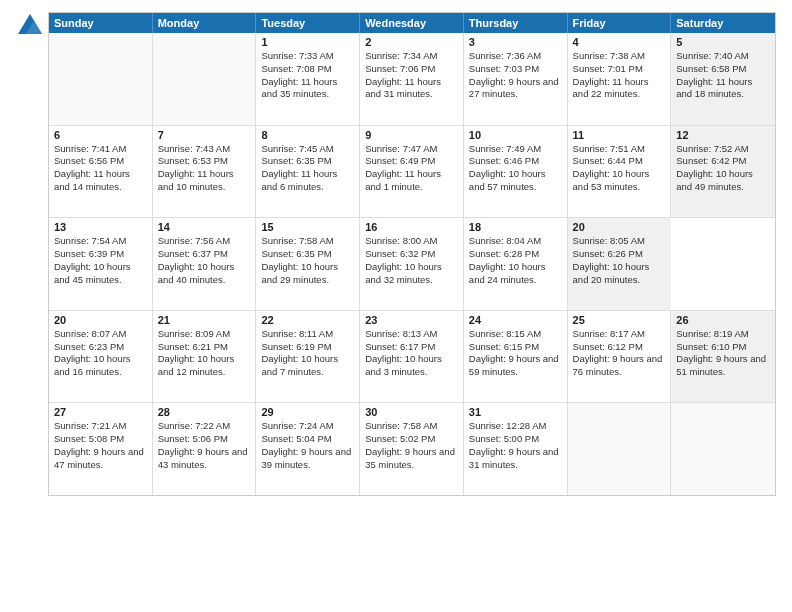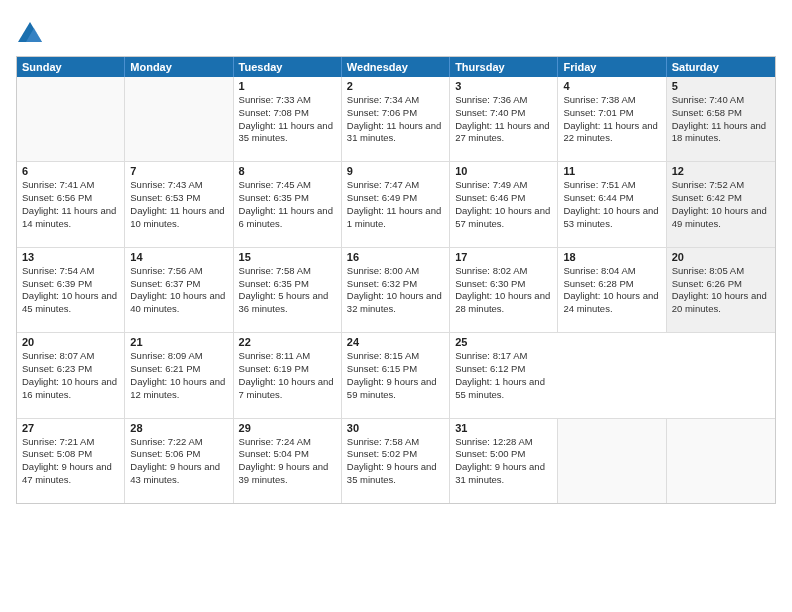--- a/index.html
+++ b/index.html
@@ -8,22 +8,21 @@
       height: 612px;
       font-family: Arial, sans-serif;
       background: #fff;
       overflow: hidden;
     }
     .page {
       width: 792px;
       height: 508px;
       padding: 12px 16px;
       display: flex;
-      flex-direction: column;
-      margin-top: 8px;
+      flex-direction: row;
     }
     .header {
       display: flex;
       justify-content: space-between;
       align-items: flex-start;
       margin-bottom: 8px;
     }
     .logo {
       display: flex;
       align-items: center;
@@ -158,22 +157,22 @@
           </div>
           <div class="cal-cell">
             <div class="day-number">2</div>
             <div class="cell-line">Sunrise: 7:34 AM</div>
             <div class="cell-line">Sunset: 7:06 PM</div>
             <div class="cell-line">Daylight: 11 hours and 31 minutes.</div>
           </div>
           <div class="cal-cell">
             <div class="day-number">3</div>
             <div class="cell-line">Sunrise: 7:36 AM</div>
-            <div class="cell-line">Sunset: 7:40 PM</div>
-            <div class="cell-line">Daylight: 11 hours and 27 minutes.</div>
+            <div class="cell-line">Sunset: 7:03 PM</div>
+            <div class="cell-line">Daylight: 9 hours and 27 minutes.</div>
           </div>
           <div class="cal-cell">
             <div class="day-number">4</div>
             <div class="cell-line">Sunrise: 7:38 AM</div>
             <div class="cell-line">Sunset: 7:01 PM</div>
             <div class="cell-line">Daylight: 11 hours and 22 minutes.</div>
           </div>
           <div class="cal-cell shaded">
             <div class="day-number">5</div>
             <div class="cell-line">Sunrise: 7:40 AM</div>
@@ -235,33 +234,27 @@
           <div class="cal-cell">
             <div class="day-number">14</div>
             <div class="cell-line">Sunrise: 7:56 AM</div>
             <div class="cell-line">Sunset: 6:37 PM</div>
             <div class="cell-line">Daylight: 10 hours and 40 minutes.</div>
           </div>
           <div class="cal-cell">
             <div class="day-number">15</div>
             <div class="cell-line">Sunrise: 7:58 AM</div>
             <div class="cell-line">Sunset: 6:35 PM</div>
-            <div class="cell-line">Daylight: 5 hours and 36 minutes.</div>
+            <div class="cell-line">Daylight: 10 hours and 29 minutes.</div>
           </div>
           <div class="cal-cell">
             <div class="day-number">16</div>
             <div class="cell-line">Sunrise: 8:00 AM</div>
             <div class="cell-line">Sunset: 6:32 PM</div>
             <div class="cell-line">Daylight: 10 hours and 32 minutes.</div>
-          </div>
-          <div class="cal-cell">
-            <div class="day-number">17</div>
-            <div class="cell-line">Sunrise: 8:02 AM</div>
-            <div class="cell-line">Sunset: 6:30 PM</div>
-            <div class="cell-line">Daylight: 10 hours and 28 minutes.</div>
           </div>
           <div class="cal-cell">
             <div class="day-number">18</div>
             <div class="cell-line">Sunrise: 8:04 AM</div>
             <div class="cell-line">Sunset: 6:28 PM</div>
             <div class="cell-line">Daylight: 10 hours and 24 minutes.</div>
           </div>
           <div class="cal-cell shaded">
             <div class="day-number">20</div>
             <div class="cell-line">Sunrise: 8:05 AM</div>
@@ -282,30 +275,42 @@
             <div class="cell-line">Sunset: 6:21 PM</div>
             <div class="cell-line">Daylight: 10 hours and 12 minutes.</div>
           </div>
           <div class="cal-cell">
             <div class="day-number">22</div>
             <div class="cell-line">Sunrise: 8:11 AM</div>
             <div class="cell-line">Sunset: 6:19 PM</div>
             <div class="cell-line">Daylight: 10 hours and 7 minutes.</div>
           </div>
           <div class="cal-cell">
+            <div class="day-number">23</div>
+            <div class="cell-line">Sunrise: 8:13 AM</div>
+            <div class="cell-line">Sunset: 6:17 PM</div>
+            <div class="cell-line">Daylight: 10 hours and 3 minutes.</div>
+          </div>
+          <div class="cal-cell">
             <div class="day-number">24</div>
             <div class="cell-line">Sunrise: 8:15 AM</div>
             <div class="cell-line">Sunset: 6:15 PM</div>
             <div class="cell-line">Daylight: 9 hours and 59 minutes.</div>
           </div>
           <div class="cal-cell">
             <div class="day-number">25</div>
             <div class="cell-line">Sunrise: 8:17 AM</div>
             <div class="cell-line">Sunset: 6:12 PM</div>
-            <div class="cell-line">Daylight: 1 hours and 55 minutes.</div>
+            <div class="cell-line">Daylight: 9 hours and 76 minutes.</div>
+          </div>
+          <div class="cal-cell shaded">
+            <div class="day-number">26</div>
+            <div class="cell-line">Sunrise: 8:19 AM</div>
+            <div class="cell-line">Sunset: 6:10 PM</div>
+            <div class="cell-line">Daylight: 9 hours and 51 minutes.</div>
           </div>
         </div>
         <div class="cal-week">
           <div class="cal-cell">
             <div class="day-number">27</div>
             <div class="cell-line">Sunrise: 7:21 AM</div>
             <div class="cell-line">Sunset: 5:08 PM</div>
             <div class="cell-line">Daylight: 9 hours and 47 minutes.</div>
           </div>
           <div class="cal-cell">

